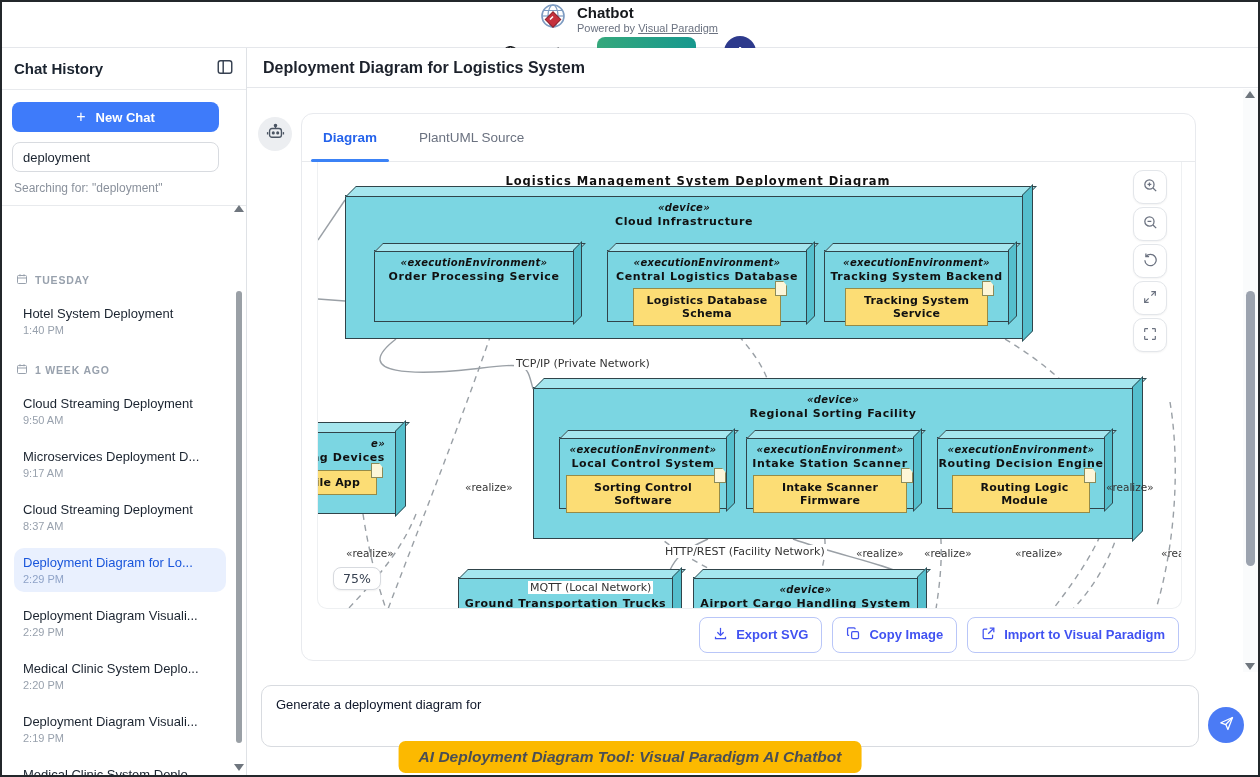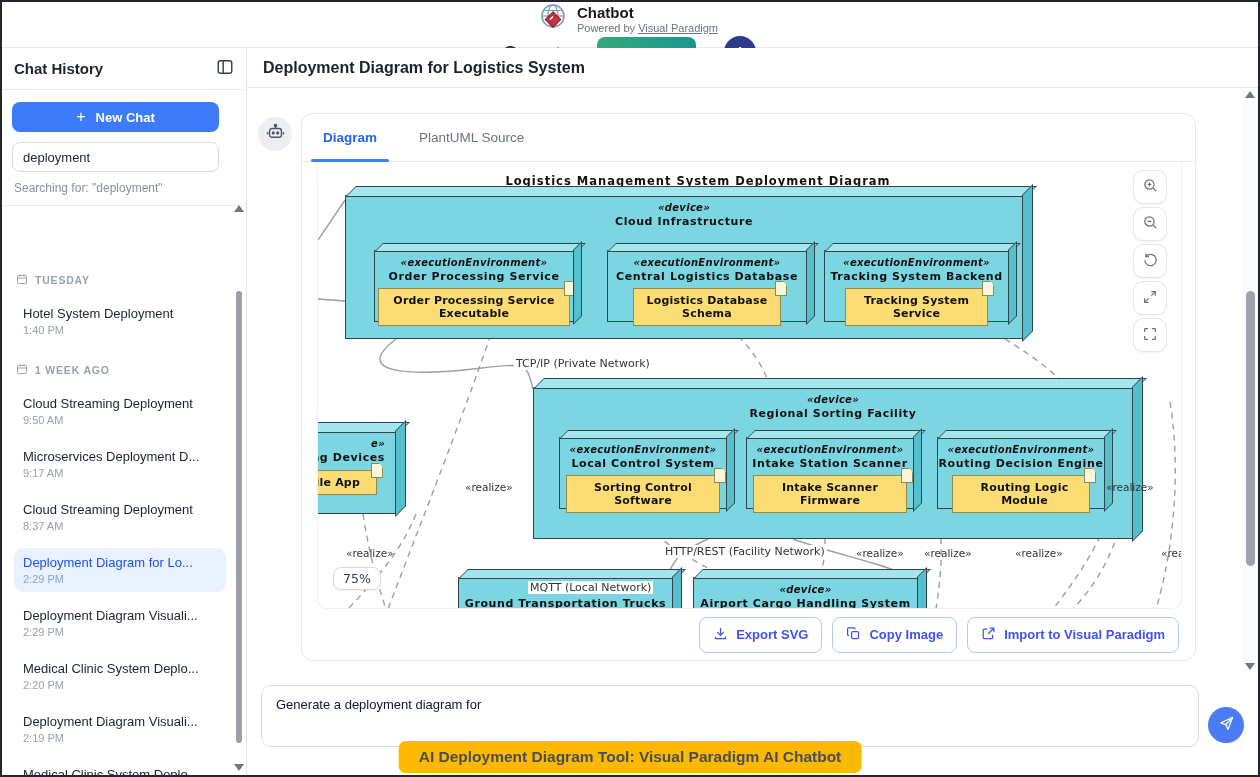--- a/index.html
+++ b/index.html
@@ -116,21 +116,21 @@
   .input-bar { position:absolute; left:0; right:0; bottom:0; height:105px; background:#fff;
                display:flex; align-items:flex-start; padding:13px 14px 0 14px; gap:9px; }
   .chat-input { flex:1; height:62px; border:1px solid #d8dbe0; border-radius:10px; resize:none;
                 padding:11px 14px; font-size:13px; color:#0f172a; font-family:inherit; outline:none; }
   .send-btn { width:36px; height:36px; border-radius:50%; background:#4b7bf5; border:none; cursor:pointer;
               display:flex; align-items:center; justify-content:center; margin-top:22px; flex:none; }
 
   
   .banner { position:absolute; left:50%; transform:translateX(-50%); bottom:2px; z-index:5;
             background:#fcb900; color:#4a4e54; font-size:15.5px; font-weight:bold;
-            padding:7px 20px; border-radius:7px; white-space:nowrap; }
+            padding:7px 20px; border-radius:7px; white-space:nowrap;font-style:italic; }
 </style>
 </head>
 <body>
 
 <div class="window">
 
   <div class="topbar">
     <div class="brand">
       <span>
         <svg width="30" height="30" viewBox="0 0 30 30">
@@ -319,24 +319,20 @@
 
               <div class="n3d" style="left:27px; top:33px; width:678px; height:144px;">
                 <div class="dev-label">
                   <div class="stereo">«device»</div>
                   <div class="dname">Cloud Infrastructure</div>
                 </div>
                 <div class="n3d env" style="left:28px; top:54px; width:200px; height:72px;">
                   <div class="dev-label">
                     <div class="stereo">«executionEnvironment»</div>
                     <div class="dname">Order Processing Service</div>
-                  </div>
-                  <div class="artifact" style="left:3px; right:3px; top:37px;">
-                    <span>Order Processing Service Executable</span>
-                    <span class="art-page"></span>
                   </div>
                 </div>
                 <div class="n3d env" style="left:261px; top:54px; width:200px; height:72px;">
                   <div class="dev-label">
                     <div class="stereo">«executionEnvironment»</div>
                     <div class="dname">Central Logistics Database</div>
                   </div>
                   <div class="artifact" style="left:25px; right:25px; top:37px;">
                     <span>Logistics Database Schema</span>
                     <span class="art-page"></span>

